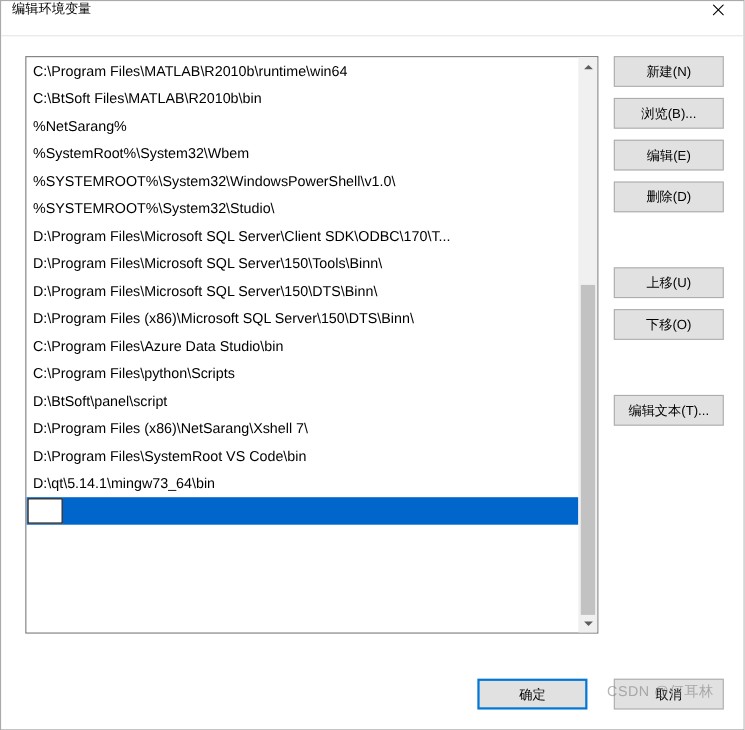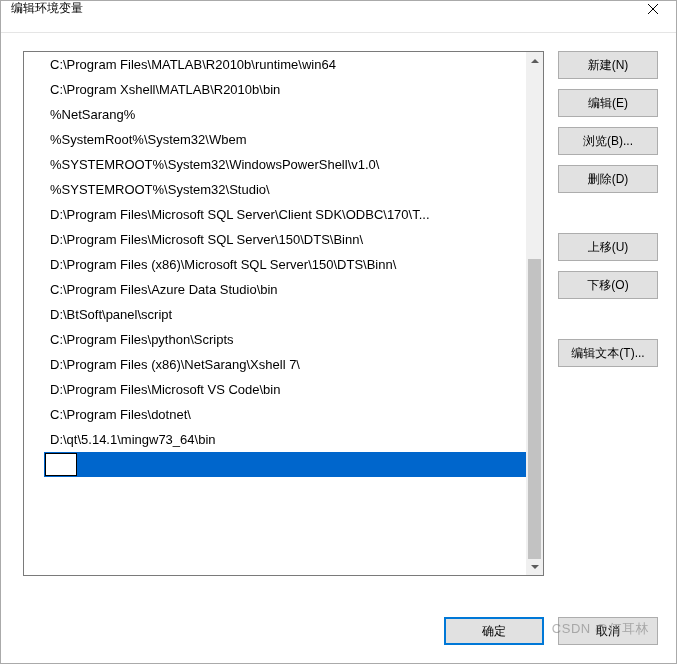--- a/index.html
+++ b/index.html
@@ -48,21 +48,20 @@
       border: 1px solid #7a7a7a;
       height: 525px;
       position: relative;
       background: #fff;
       overflow: hidden;
     }
     .list-inner {
       position: absolute;
       left: 0; top: 0; right: 17px; bottom: 0;
       overflow: hidden;
-      margin-left: 20px;
     }
     .list-item {
       height: 25px;
       line-height: 25px;
       padding: 0 6px;
       font-size: 13px;
       color: #000;
       white-space: nowrap;
       overflow: hidden;
       text-overflow: ellipsis;
@@ -116,25 +115,25 @@
     .btn {
       height: 28px;
       border: 1px solid #adadad;
       background: #e1e1e1;
       font-size: 12px;
       font-family: inherit;
       cursor: pointer;
       margin-bottom: 10px;
       white-space: nowrap;
     }
-    .gap-lg { margin-top: 30px; }
+    .gap-lg { margin-top: 40px; }
     .footer {
       display: flex;
       justify-content: flex-end;
-      gap: 14px;
+      gap: 24px;
       padding: 18px 18px 18px 0;
     }
     .footer .btn { width: 100px; margin-bottom: 0; }
     .footer .btn.primary { border: 2px solid #0078d7; background: #e1e1e1; }
     .watermark {
       position: absolute;
       right: 28px;
       bottom: 26px;
       color: rgba(120,120,120,0.55);
       font-size: 13px;
@@ -153,56 +152,56 @@
       <svg viewBox="0 0 10 10">
           <path d="M0 0 L10 10 M10 0 L0 10" stroke="#000" stroke-width="1"></path>
         </svg>
     </div>
   </div>
 
   <div class="content">
     <div class="list-wrap">
       <div class="list-inner">
         <div class="list-item">C:\Program Files\MATLAB\R2010b\runtime\win64</div>
-        <div class="list-item">C:\Program Xshell\MATLAB\R2010b\bin</div>
+        <div class="list-item">C:\BtSoft Files\MATLAB\R2010b\bin</div>
         <div class="list-item">%NetSarang%</div>
         <div class="list-item">%SystemRoot%\System32\Wbem</div>
         <div class="list-item">%SYSTEMROOT%\System32\WindowsPowerShell\v1.0\</div>
         <div class="list-item">%SYSTEMROOT%\System32\Studio\</div>
         <div class="list-item">D:\Program Files\Microsoft SQL Server\Client SDK\ODBC\170\T...</div>
+        <div class="list-item">D:\Program Files\Microsoft SQL Server\150\Tools\Binn\</div>
         <div class="list-item">D:\Program Files\Microsoft SQL Server\150\DTS\Binn\</div>
         <div class="list-item">D:\Program Files (x86)\Microsoft SQL Server\150\DTS\Binn\</div>
         <div class="list-item">C:\Program Files\Azure Data Studio\bin</div>
+        <div class="list-item">C:\Program Files\python\Scripts</div>
         <div class="list-item">D:\BtSoft\panel\script</div>
-        <div class="list-item">C:\Program Files\python\Scripts</div>
         <div class="list-item">D:\Program Files (x86)\NetSarang\Xshell 7\</div>
-        <div class="list-item">D:\Program Files\Microsoft VS Code\bin</div>
-        <div class="list-item">C:\Program Files\dotnet\</div>
+        <div class="list-item">D:\Program Files\SystemRoot VS Code\bin</div>
         <div class="list-item">D:\qt\5.14.1\mingw73_64\bin</div>
         <div class="edit-row">
           <input class="edit-input" value="" style="">
         </div>
       </div>
       <div class="scrollbar">
         <div class="sb-btn">
             <div class="sb-arrow up"></div>
           </div>
         <div class="sb-track">
           <div class="sb-thumb"></div>
         </div>
         <div class="sb-btn">
             <div class="sb-arrow down"></div>
           </div>
       </div>
     </div>
 
     <div class="side">
       <button class="btn">新建(N)</button>
+      <button class="btn">浏览(B)...</button>
       <button class="btn">编辑(E)</button>
-      <button class="btn">浏览(B)...</button>
       <button class="btn">删除(D)</button>
       <button class="btn gap-lg">上移(U)</button>
       <button class="btn">下移(O)</button>
       <button class="btn gap-lg">编辑文本(T)...</button>
     </div>
   </div>
 
   <div class="footer">
     <button class="btn primary">确定</button>
     <button class="btn">取消</button>

